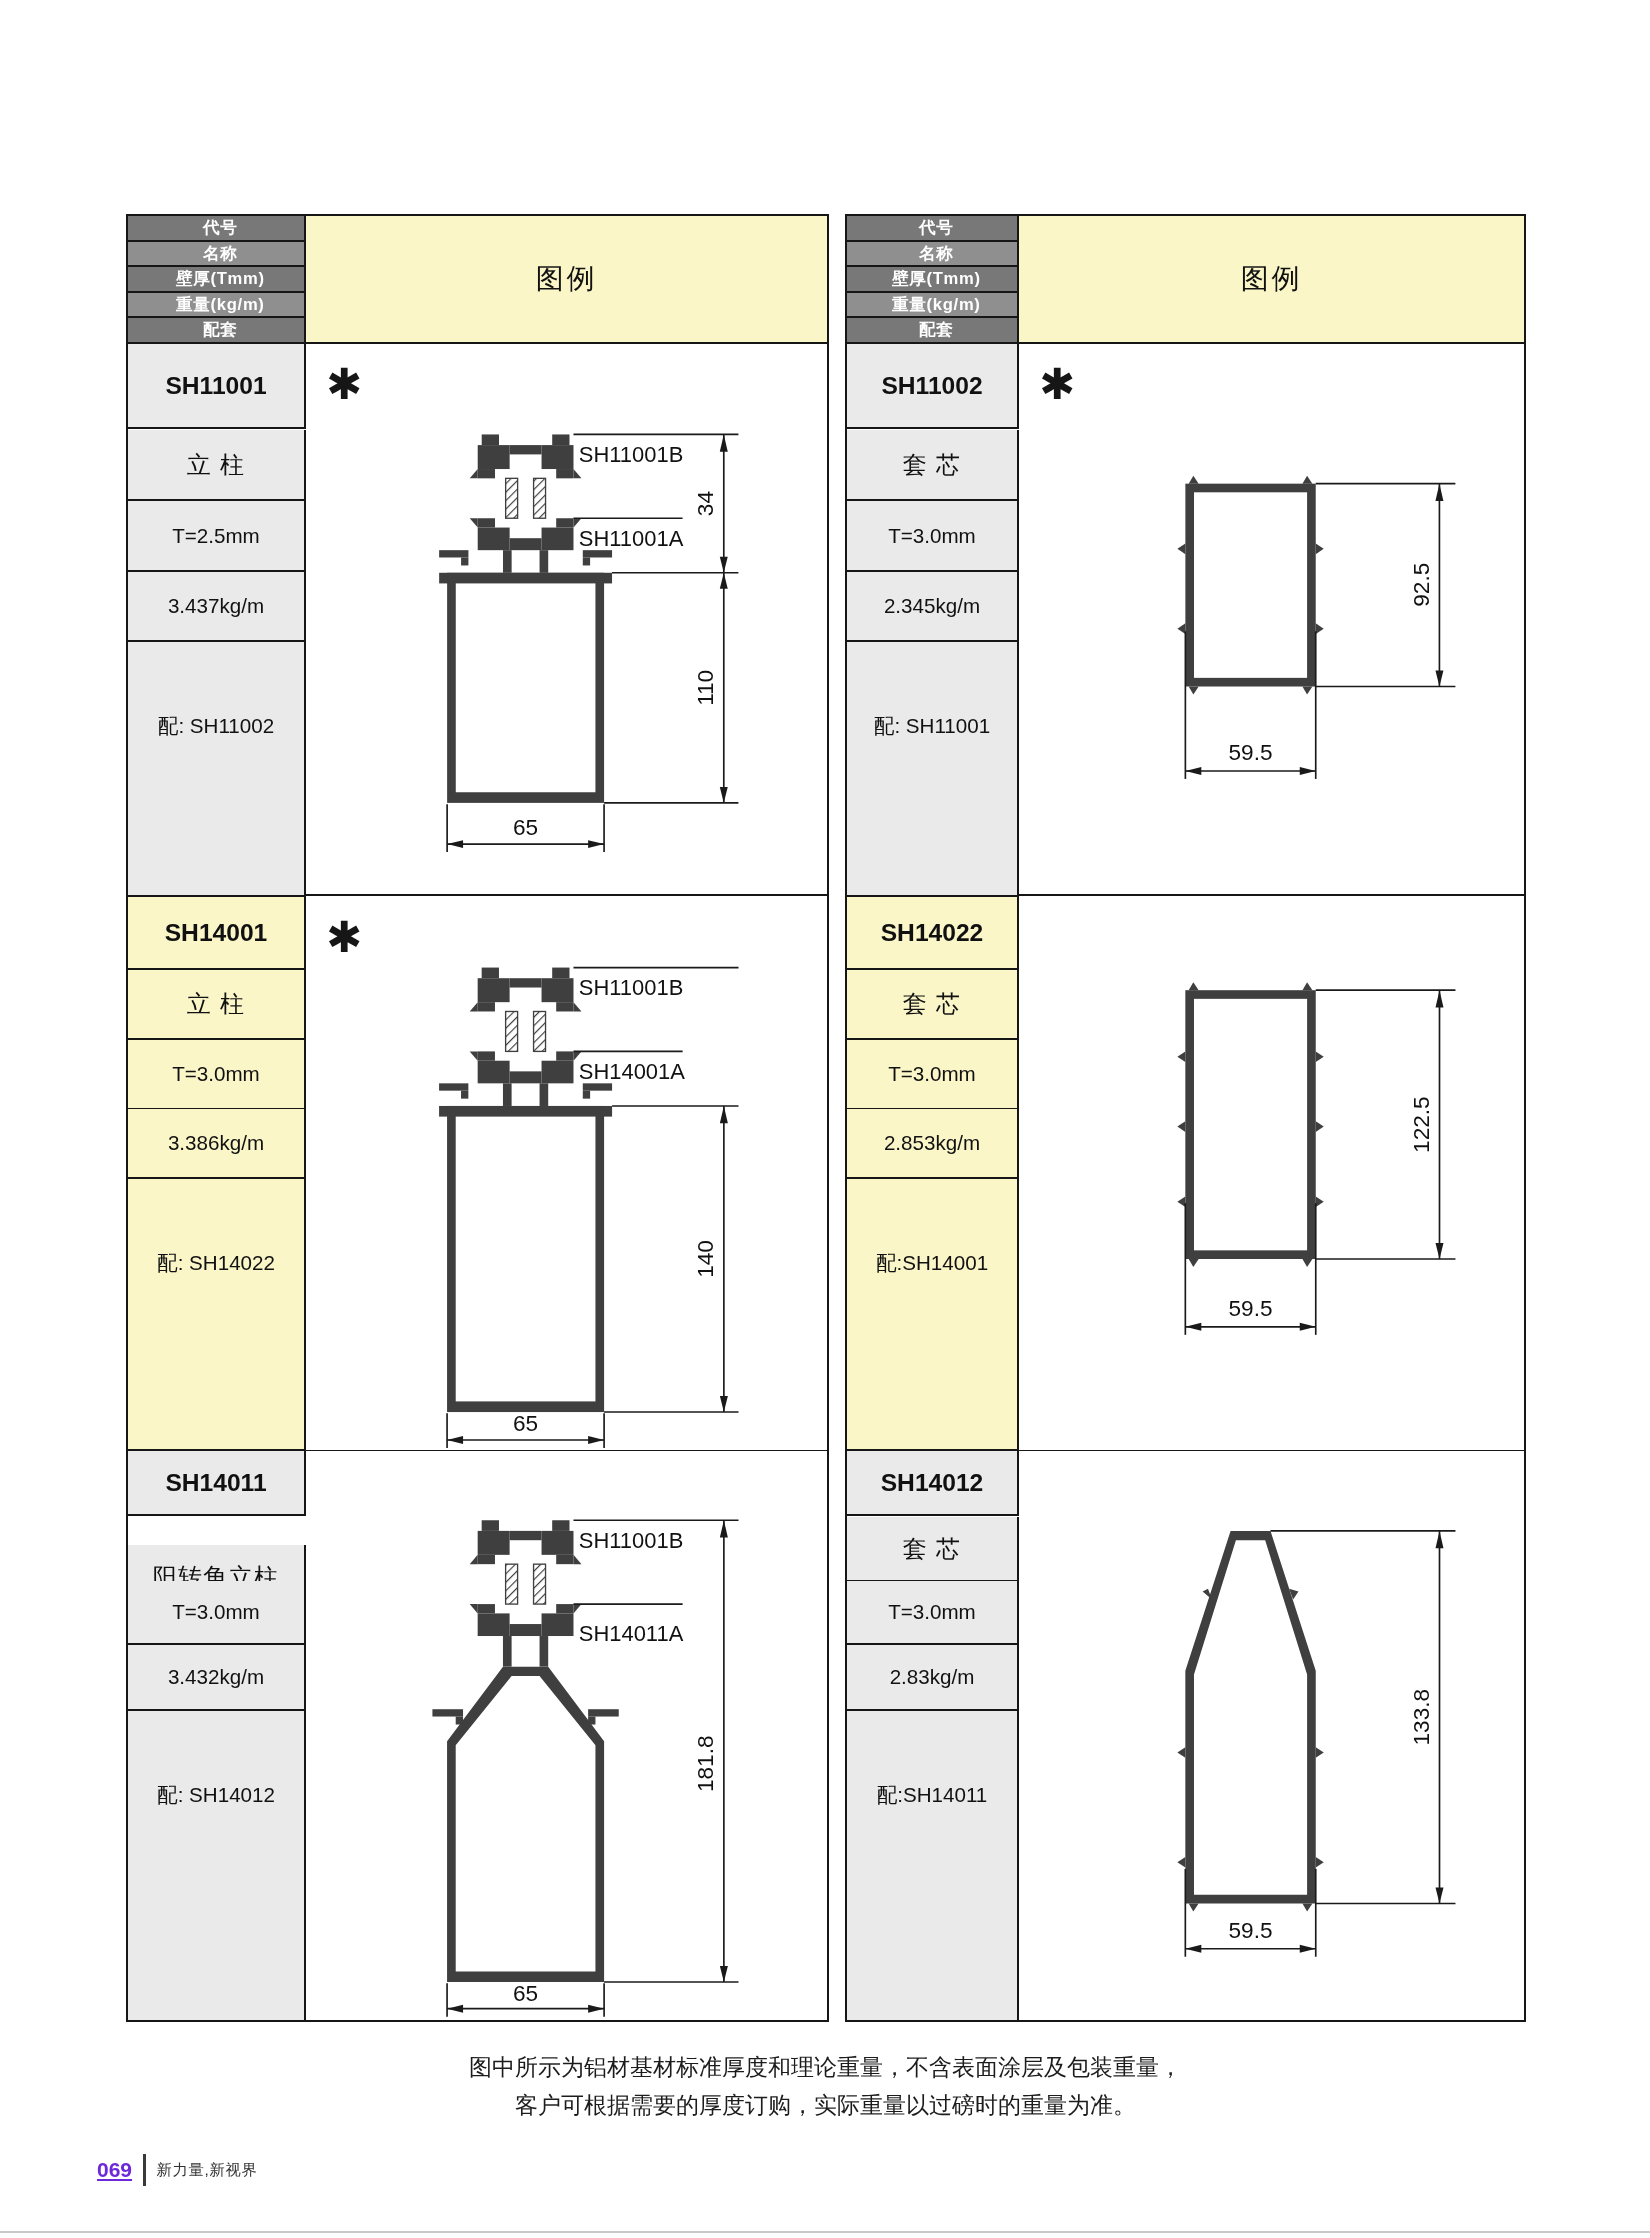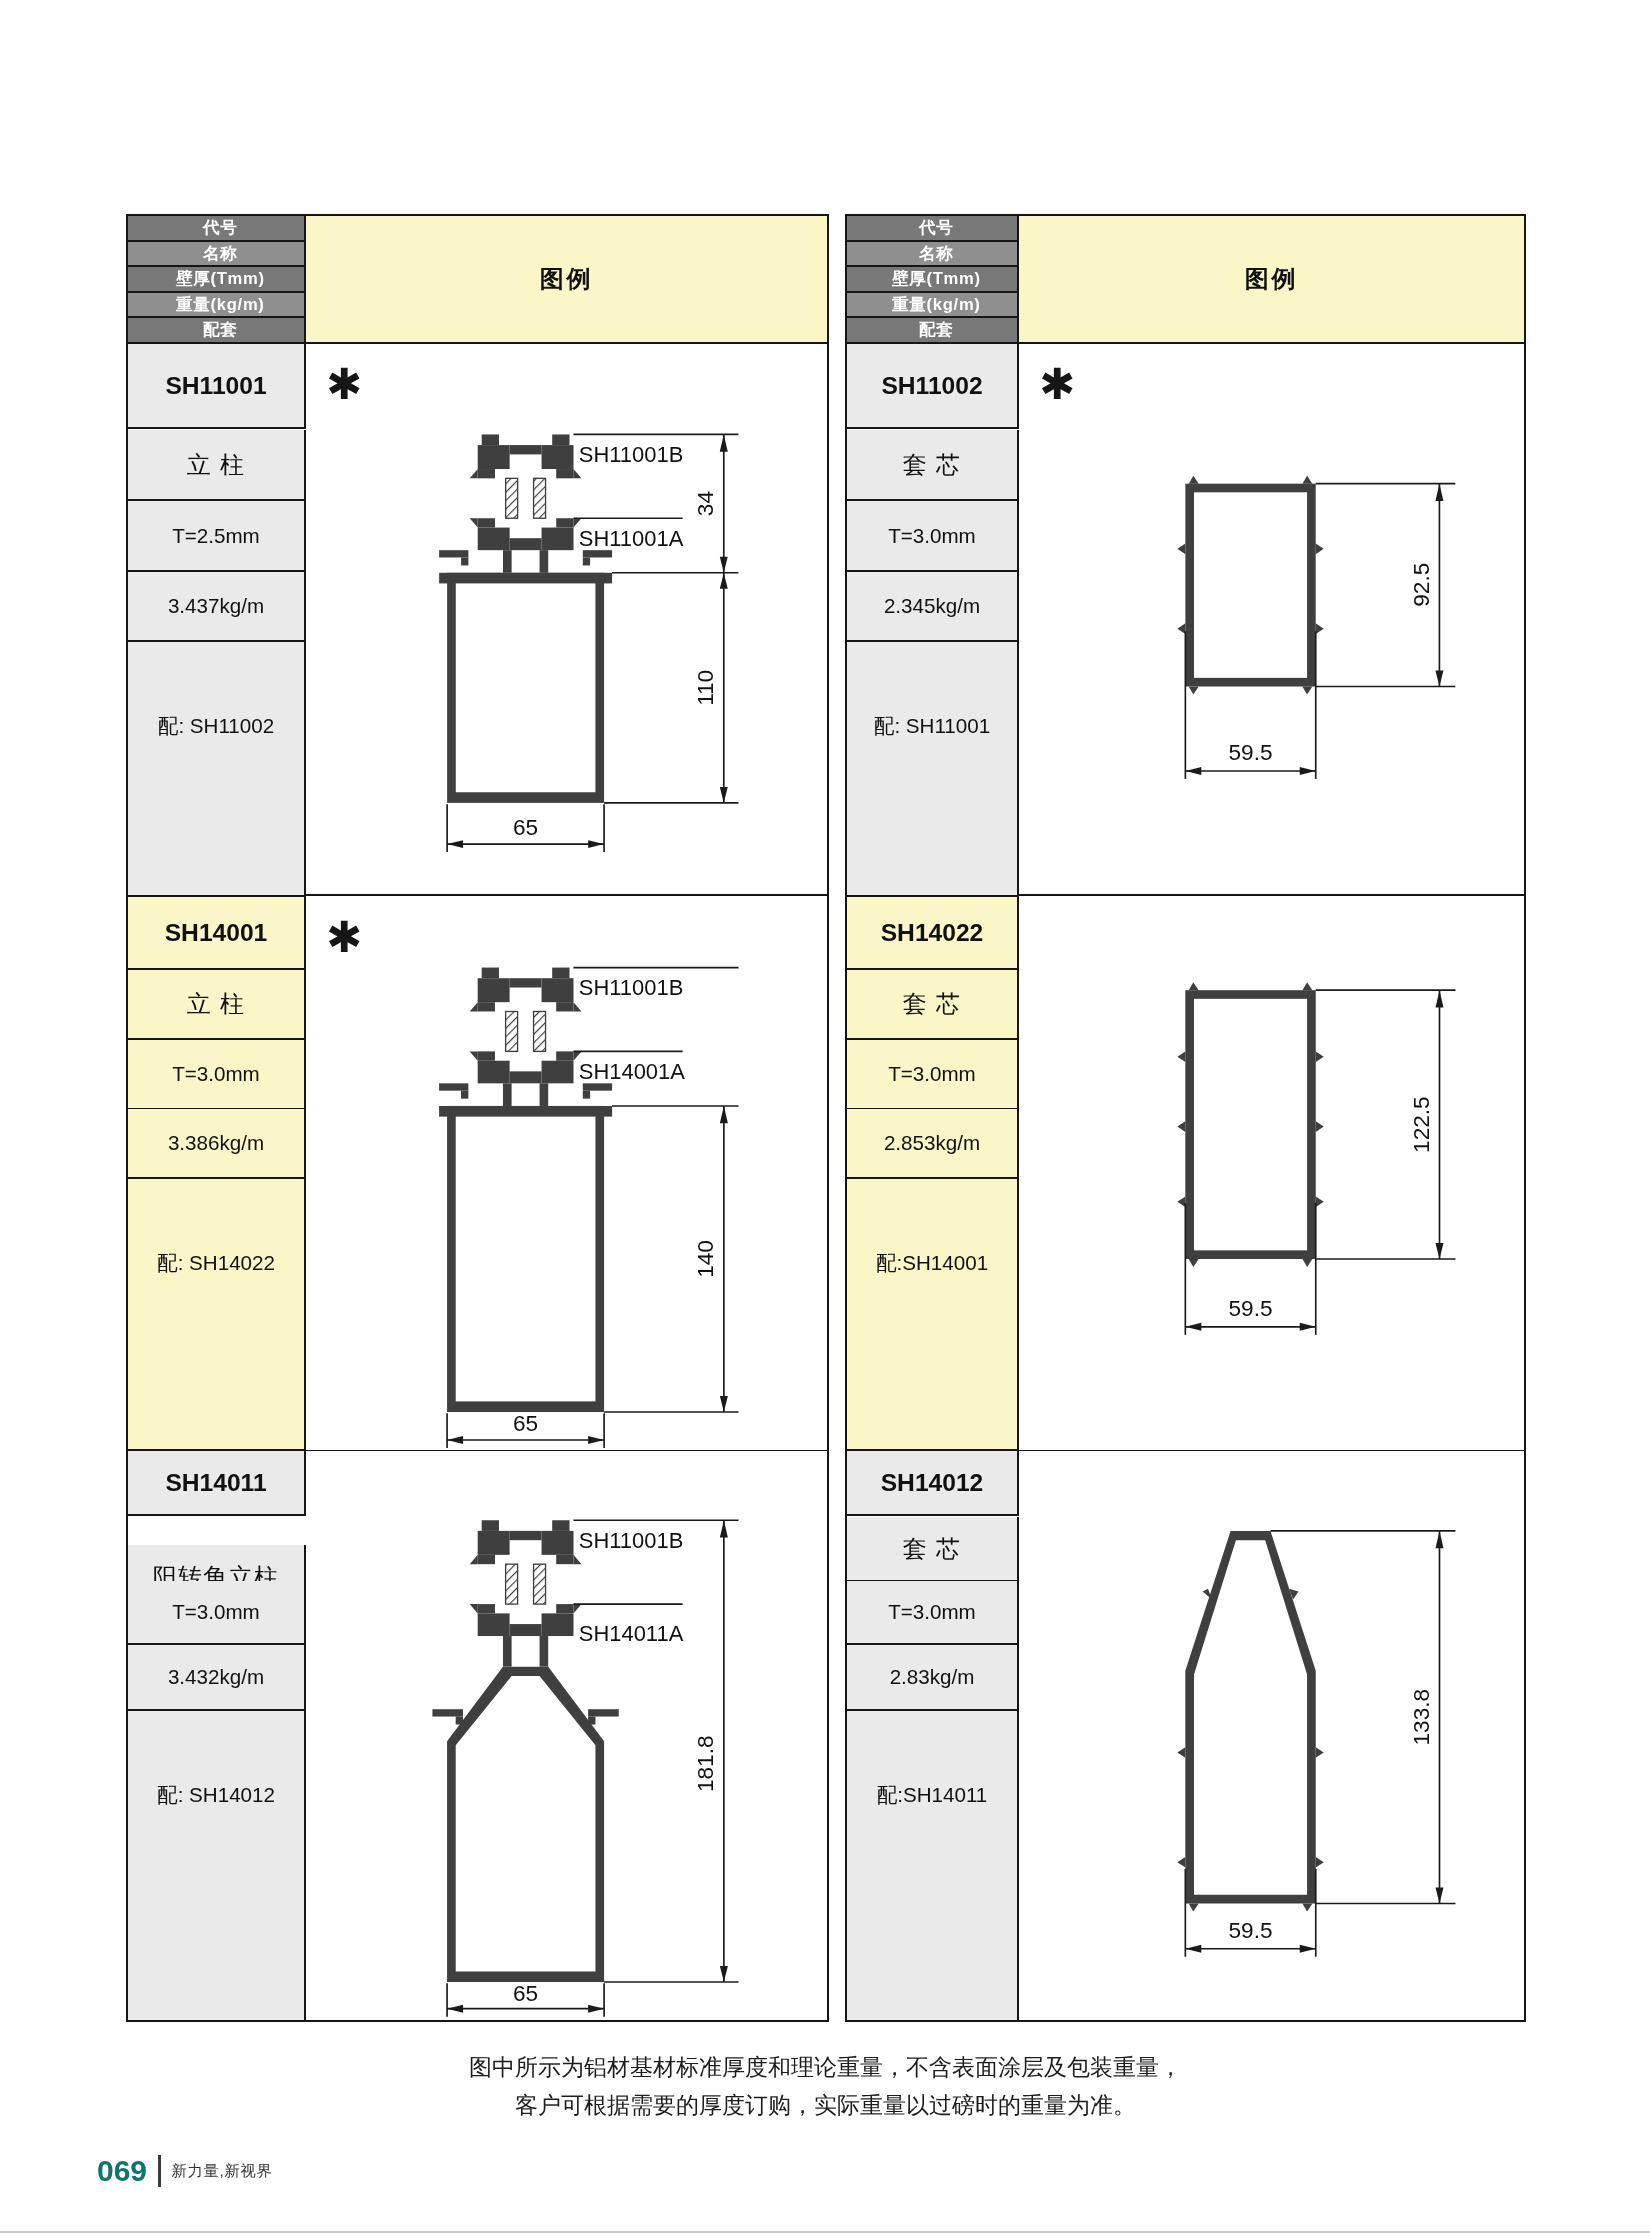--- a/index.html
+++ b/index.html
@@ -4,39 +4,39 @@
 <style>
   html,body{margin:0;padding:0;background:#ffffff;}
   body{width:1651px;height:2239px;position:relative;font-family:"Liberation Sans","DejaVu Sans",sans-serif;color:#111;}
   .page{position:absolute;left:0;top:0;width:1651px;height:2239px;background:#fff;overflow:hidden;}
   .table{position:absolute;border:2px solid #161616;background:#fff;box-sizing:content-box;}
   .cell{position:absolute;box-sizing:border-box;display:flex;align-items:center;justify-content:center;}
   .lab{border-right:2px solid #161616;border-bottom:2px solid #161616;}
   .hrow{justify-content:center;padding-left:8.6px;color:#fff;font-weight:bold;font-size:16.6px;letter-spacing:0.7px;}
   .hdark{background:#787878;}
   .hlight{background:#8f8f8f;}
-  .legend{background:#faf6c8;border-bottom:2px solid #161616;font-weight:bold;font-size:24px;letter-spacing:2.7px;}
+  .legend{background:#faf6c8;border-bottom:2px solid #161616;font-weight:normal;font-size:28px;letter-spacing:2.7px;}
   .gray{background:#eaeaea;}
   .yellow{background:#faf6c8;}
   .code{font-weight:bold;font-size:24.6px;}
   .name{font-size:24px;letter-spacing:1.3px;}
   .val{font-size:20.6px;}
   .pairc{align-items:flex-start;padding-top:70px;font-size:20.6px;justify-content:center;}
   .diag{background:#ffffff;border-bottom:2px solid #161616;}
   .nob{border-bottom:none;}
   .dsvg{position:absolute;left:0;top:0;width:100%;height:100%;}
   .ast{position:absolute;left:20px;top:14.6px;font-size:43px;font-weight:bold;color:#161616;}
   .profile{fill:#3f3f3f;}
   .dimln{stroke:#1a1a1a;stroke-width:2.5;fill:none;}
   .ah{fill:#1a1a1a;}
   .dimtx{font-size:34px;fill:#111;}
   .lbltx{font-size:33px;fill:#111;}
   .notes{position:absolute;left:0;top:2048px;width:1651px;text-align:center;font-size:23px;line-height:38px;color:#1c1c1c;}
   .footer{position:absolute;left:97px;top:2154px;display:flex;align-items:center;}
-  .pnum{font-size:30px;font-weight:bold;color:#0f766e;}
+  .pnum{font-size:21px;font-weight:bold;color:#6d28d9;text-decoration:underline;}
   .fbar{width:3.3px;height:32px;background:#3a3a3a;margin:0 10.6px;}
   .slogan{font-size:15.3px;color:#333;letter-spacing:0.7px;}
   .botrule{position:absolute;left:0;top:2231px;width:1651px;height:2px;background:#c9c9c9;}
 </style>
 </head>
 <body>
 
 <div class="page">
 
   <div class="table" style="left:126px;top:214px;width:699px;height:1804px;">

